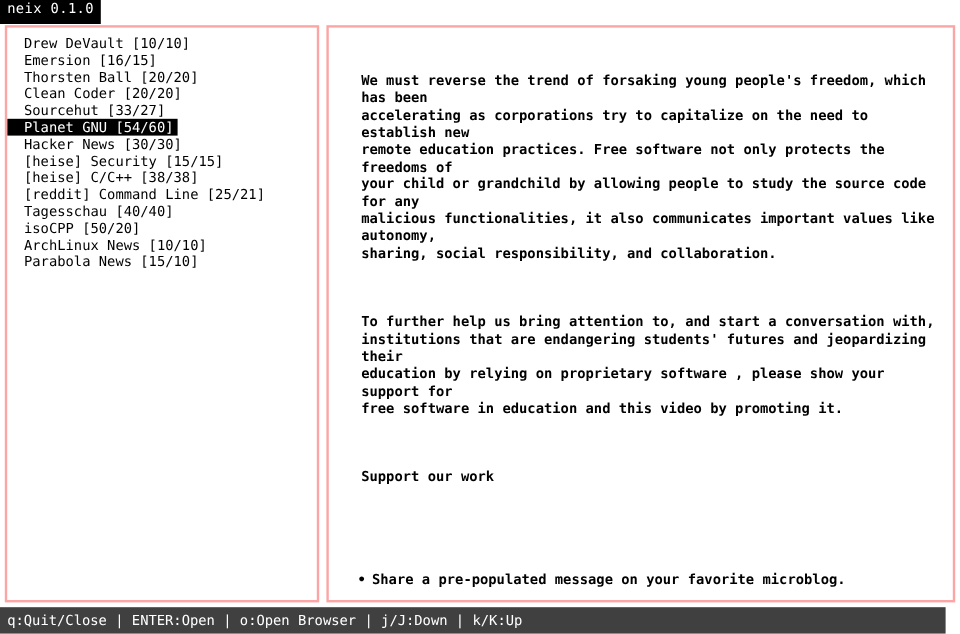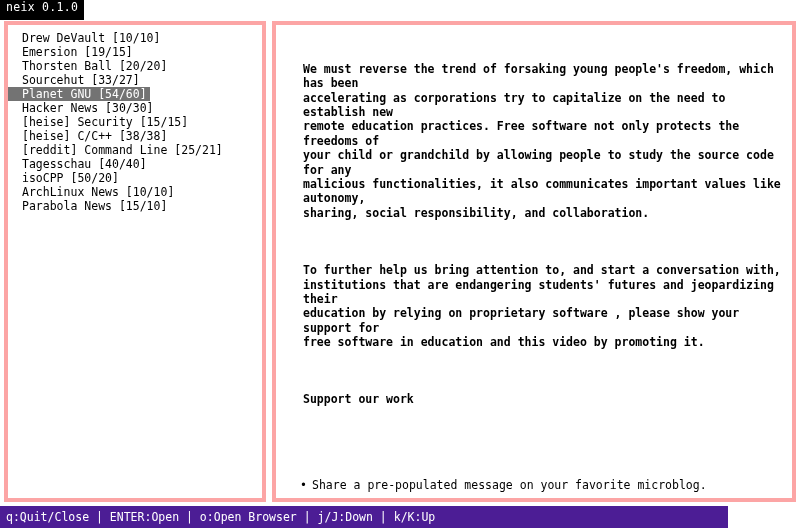--- a/index.html
+++ b/index.html
@@ -46,21 +46,21 @@
   .panes {
     position: absolute;
     top: 21px;
     left: 4px;
     right: 4px;
     bottom: 26px;
     display: flex;
     gap: 6px;
   }
   .pane {
-    border: 4px solid #fca5a5;
+    border: 2px solid #fca5a5;
     box-sizing: border-box;
     background: #ffffff;
     overflow: hidden;
   }
   .pane-left {
     width: 262px;
     flex: 0 0 262px;
     padding: 6px 0 0 0;
   }
   .pane-right {
@@ -75,21 +75,21 @@
     padding: 0;
   }
   .feed-item {
     padding: 0 6px 0 14px;
     height: 14px;
     line-height: 14px;
     white-space: nowrap;
     font-size: 11.5px;
   }
   .feed-item.selected {
-    background: #737373;
+    background: #000000;
     color: #ffffff;
     display: inline-block;
     padding-left: 14px;
     padding-right: 3px;
   }
   .feed-row.selected-row {
     padding-left: 0;
   }
 
   
@@ -105,36 +105,37 @@
   }
   ul.bullets {
     margin: 0 0 14px 0;
     padding: 0 0 0 26px;
     list-style: none;
   }
   ul.bullets li {
     position: relative;
     margin: 0;
     line-height: 14.4px;
+    font-weight: bold;
   }
   ul.bullets li::before {
     content: "\2022";
     position: absolute;
     left: -12px;
     top: 0;
   }
 
   
   .statusbar {
     position: absolute;
     left: 0;
     bottom: 0;
-    width: 728px;
+    width: 788px;
     height: 22px;
-    background: #4c1d95;
+    background: #404040;
     color: #ffffff;
     font-size: 11.5px;
     line-height: 22px;
     padding-left: 6px;
     box-sizing: border-box;
     white-space: nowrap;
     overflow: hidden;
   }
 </style>
 </head>
@@ -144,22 +145,23 @@
 
   <div class="titlebar">
     <span class="titlebar-label">neix 0.1.0</span>
   </div>
 
   <div class="panes">
 
     <div class="pane pane-left">
       <ul class="feed-list">
         <li class="feed-row"><span class="feed-item">Drew DeVault [10/10]</span></li>
-        <li class="feed-row"><span class="feed-item">Emersion [19/15]</span></li>
+        <li class="feed-row"><span class="feed-item">Emersion [16/15]</span></li>
         <li class="feed-row"><span class="feed-item">Thorsten Ball [20/20]</span></li>
+        <li class="feed-row"><span class="feed-item">Clean Coder [20/20]</span></li>
         <li class="feed-row"><span class="feed-item">Sourcehut [33/27]</span></li>
         <li class="feed-row selected-row"><span class="feed-item selected">Planet GNU [54/60]</span></li>
         <li class="feed-row"><span class="feed-item">Hacker News [30/30]</span></li>
         <li class="feed-row"><span class="feed-item">[heise] Security [15/15]</span></li>
         <li class="feed-row"><span class="feed-item">[heise] C/C++ [38/38]</span></li>
         <li class="feed-row"><span class="feed-item">[reddit] Command Line [25/21]</span></li>
         <li class="feed-row"><span class="feed-item">Tagesschau [40/40]</span></li>
         <li class="feed-row"><span class="feed-item">isoCPP [50/20]</span></li>
         <li class="feed-row"><span class="feed-item">ArchLinux News [10/10]</span></li>
         <li class="feed-row"><span class="feed-item">Parabola News [15/10]</span></li>

